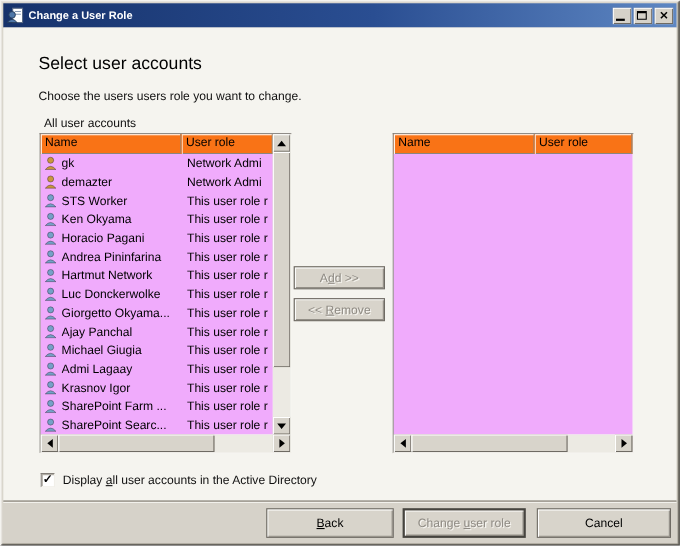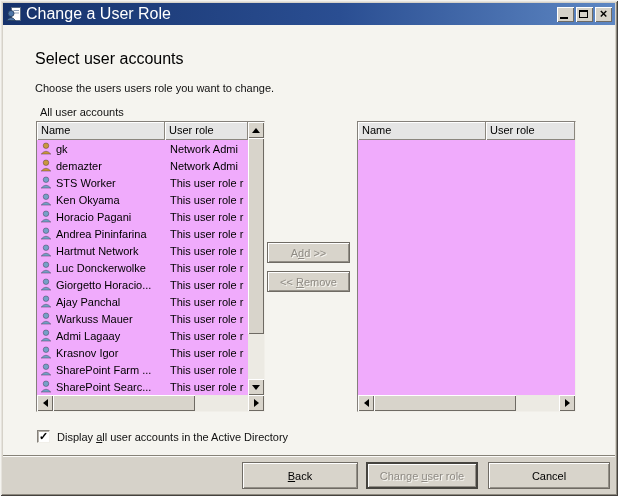--- a/index.html
+++ b/index.html
@@ -10,21 +10,21 @@
     box-shadow: inset 1px 1px 0 #f4f3ef, inset -1px -1px 0 #45423e,
                 inset 2px 2px 0 #e6e3dd, inset -2px -2px 0 #8d897f;
   }
   
   .titlebar{
     position:absolute;left:3px;top:3px;right:3px;height:22px;
     background:linear-gradient(90deg,#16326b 0%,#2a4e92 55%,#5e87c3 100%);
     display:flex;align-items:center;padding:0 3px;
   }
   .title-icon{width:16px;height:16px;flex:0 0 16px;}
-  .title-text{color:#fff;font-weight:normal;font-size:16px;margin-left:4px;flex:1;
+  .title-text{color:#fff;font-weight:bold;font-size:10px;margin-left:4px;flex:1;
     white-space:nowrap;overflow:hidden;}
   .win-btns{display:flex;}
   .win-btn{
     position:relative;width:17px;height:15px;background:#d6d2c9;margin-left:2px;
     box-shadow: inset 1px 1px 0 #ffffff, inset -1px -1px 0 #6e6a63;
     display:flex;align-items:center;justify-content:center;cursor:default;
   }
   .g-min{position:absolute;left:3px;bottom:3px;width:8px;height:2px;background:#000;}
   .g-max{position:absolute;left:3px;top:3px;width:9px;height:8px;border:1px solid #000;border-top-width:2px;}
   .g-close{font-size:13px;font-weight:bold;color:#000;line-height:13px;margin-top:-1px;}
@@ -39,21 +39,21 @@
   .listbox{
     position:absolute;top:96px;background:#fff;
     border:1px solid;border-color:#84807a #f1efe9 #f1efe9 #84807a;
   }
   .listbox.leftlist{left:33px;width:229px;height:291px;}
   .listbox.rightlist{left:354px;width:219px;height:291px;}
   .lheader{position:absolute;left:0;top:0;height:18px;display:flex;}
   .leftlist .lheader{right:16px;}
   .rightlist .lheader{right:0;}
   .hcell{
-    background:#e5e5e5;height:18px;padding:2px 4px 0 4px;font-size:11px;color:#000;
+    background:#f97316;height:18px;padding:2px 4px 0 4px;font-size:11px;color:#000;
     border-right:1px solid #8a867e;
     box-shadow: inset 1px 1px 0 #ffffff, inset 0 -1px 0 #8a867e;
     white-space:nowrap;overflow:hidden;
   }
   .hcell.name{width:128px;flex:0 0 128px;}
   .hcell.role{flex:1;}
   .lbody{position:absolute;left:0;top:18px;bottom:16px;overflow:hidden;background:#f0abfc;}
   .leftlist .lbody{right:16px;}
   .rightlist .lbody{right:0;}
   .row{height:17px;display:flex;align-items:center;font-size:11px;color:#000;white-space:nowrap;}
@@ -242,21 +242,21 @@
             <span class="rrole">This user role r</span>
           </div>
 
           <div class="row">
             <span class="icon" data-type="user">
               <svg viewBox="0 0 12 14">
                 <circle cx="6" cy="4" r="3" fill="currentColor" stroke="rgba(0,0,0,0.4)" stroke-width="0.8"></circle>
                 <path d="M0.8 13 Q6 6.8 11.2 13 Z" fill="currentColor" stroke="rgba(0,0,0,0.4)" stroke-width="0.8"></path>
               </svg>
             </span>
-            <span class="rname">Giorgetto Horacio...</span>
+            <span class="rname">Giorgetto Okyama...</span>
             <span class="rrole">This user role r</span>
           </div>
 
           <div class="row">
             <span class="icon" data-type="user">
               <svg viewBox="0 0 12 14">
                 <circle cx="6" cy="4" r="3" fill="currentColor" stroke="rgba(0,0,0,0.4)" stroke-width="0.8"></circle>
                 <path d="M0.8 13 Q6 6.8 11.2 13 Z" fill="currentColor" stroke="rgba(0,0,0,0.4)" stroke-width="0.8"></path>
               </svg>
             </span>
@@ -264,21 +264,21 @@
             <span class="rrole">This user role r</span>
           </div>
 
           <div class="row">
             <span class="icon" data-type="user">
               <svg viewBox="0 0 12 14">
                 <circle cx="6" cy="4" r="3" fill="currentColor" stroke="rgba(0,0,0,0.4)" stroke-width="0.8"></circle>
                 <path d="M0.8 13 Q6 6.8 11.2 13 Z" fill="currentColor" stroke="rgba(0,0,0,0.4)" stroke-width="0.8"></path>
               </svg>
             </span>
-            <span class="rname">Warkuss Mauer</span>
+            <span class="rname">Michael Giugia</span>
             <span class="rrole">This user role r</span>
           </div>
 
           <div class="row">
             <span class="icon" data-type="user">
               <svg viewBox="0 0 12 14">
                 <circle cx="6" cy="4" r="3" fill="currentColor" stroke="rgba(0,0,0,0.4)" stroke-width="0.8"></circle>
                 <path d="M0.8 13 Q6 6.8 11.2 13 Z" fill="currentColor" stroke="rgba(0,0,0,0.4)" stroke-width="0.8"></path>
               </svg>
             </span>

